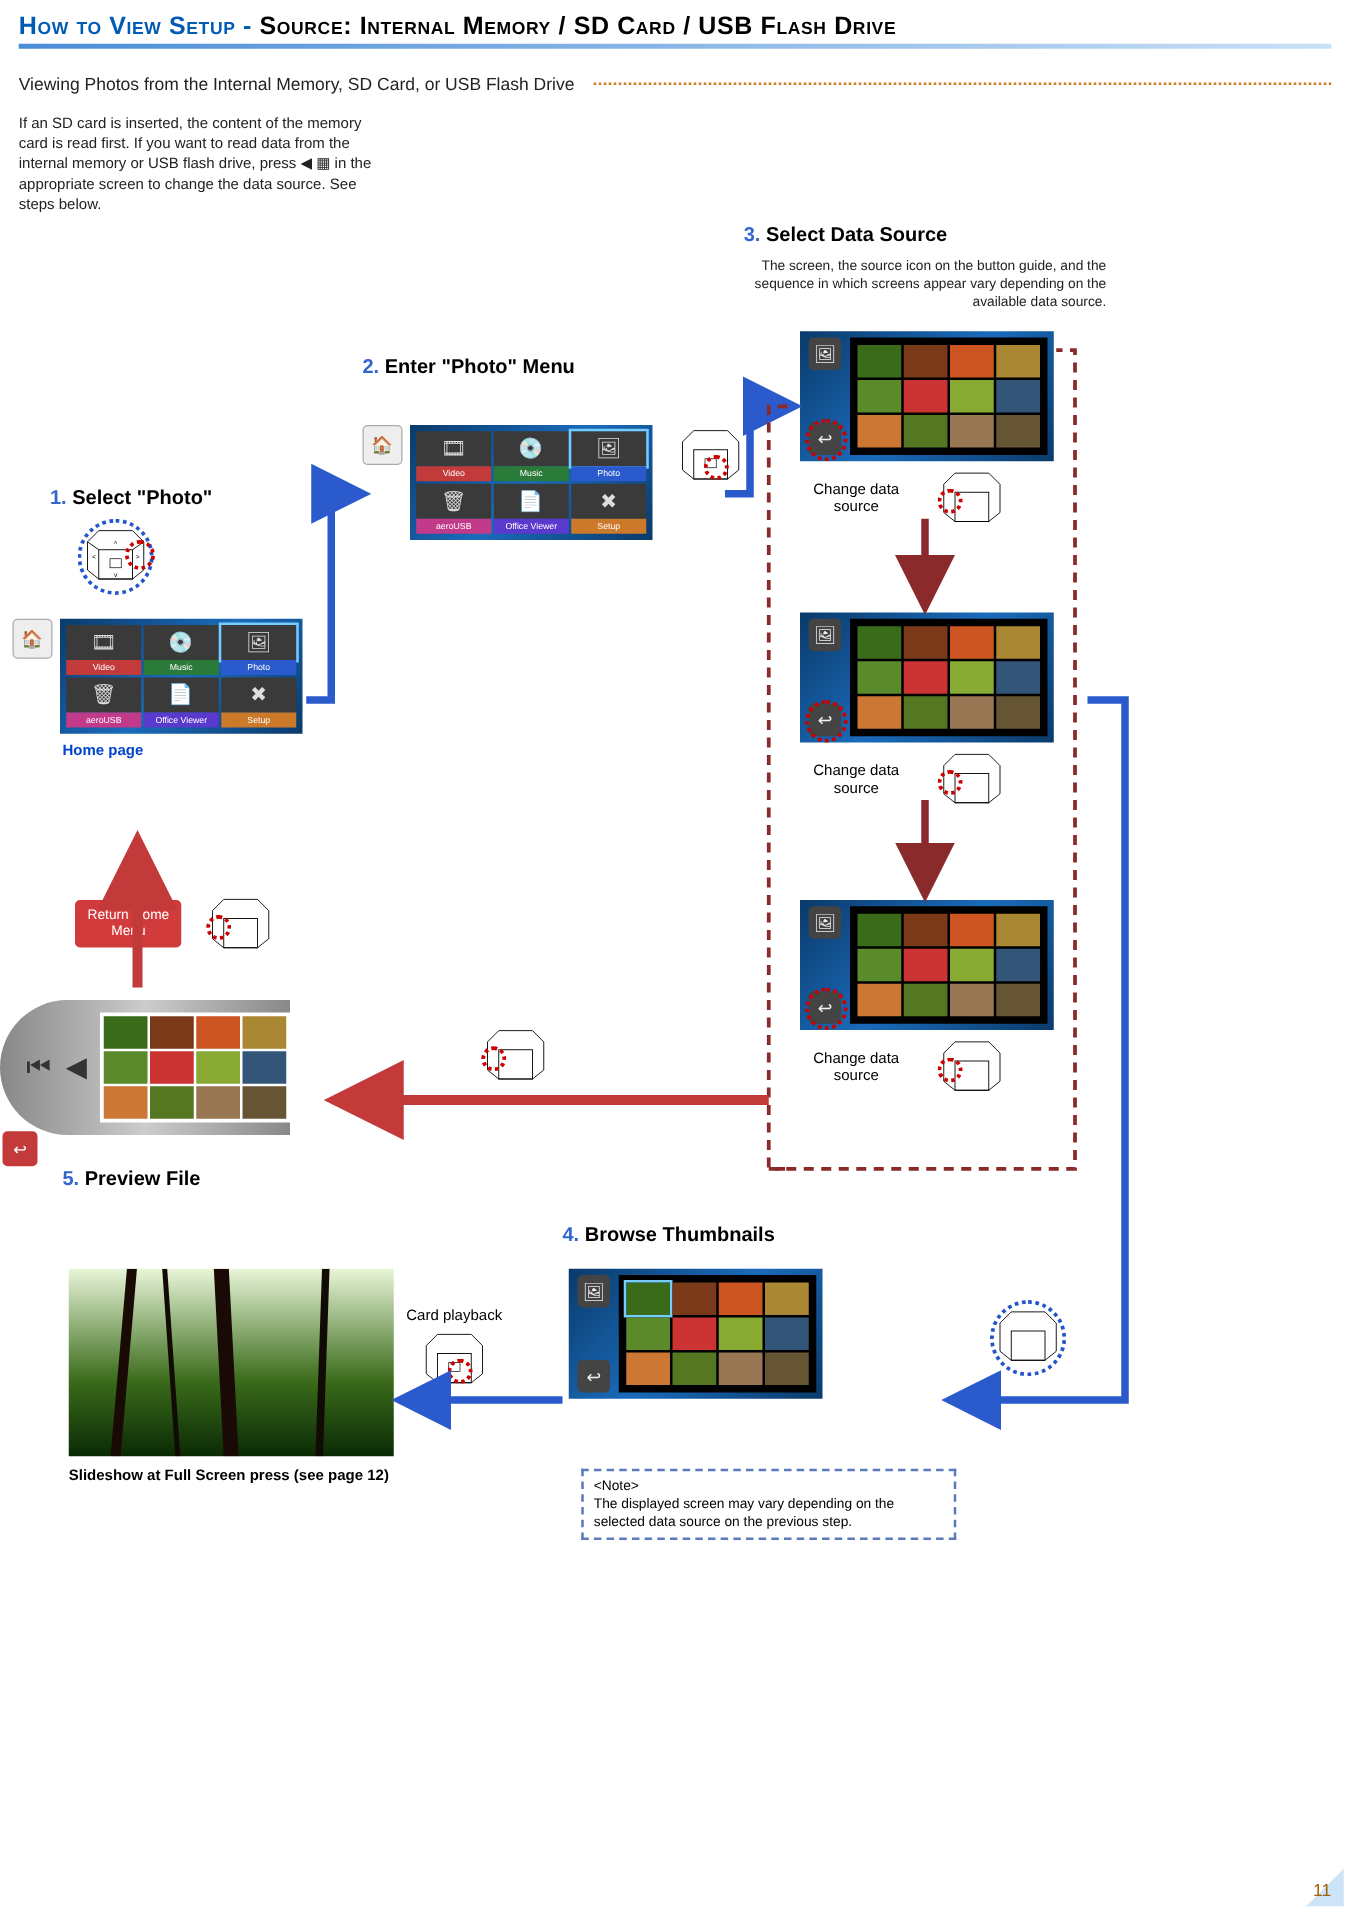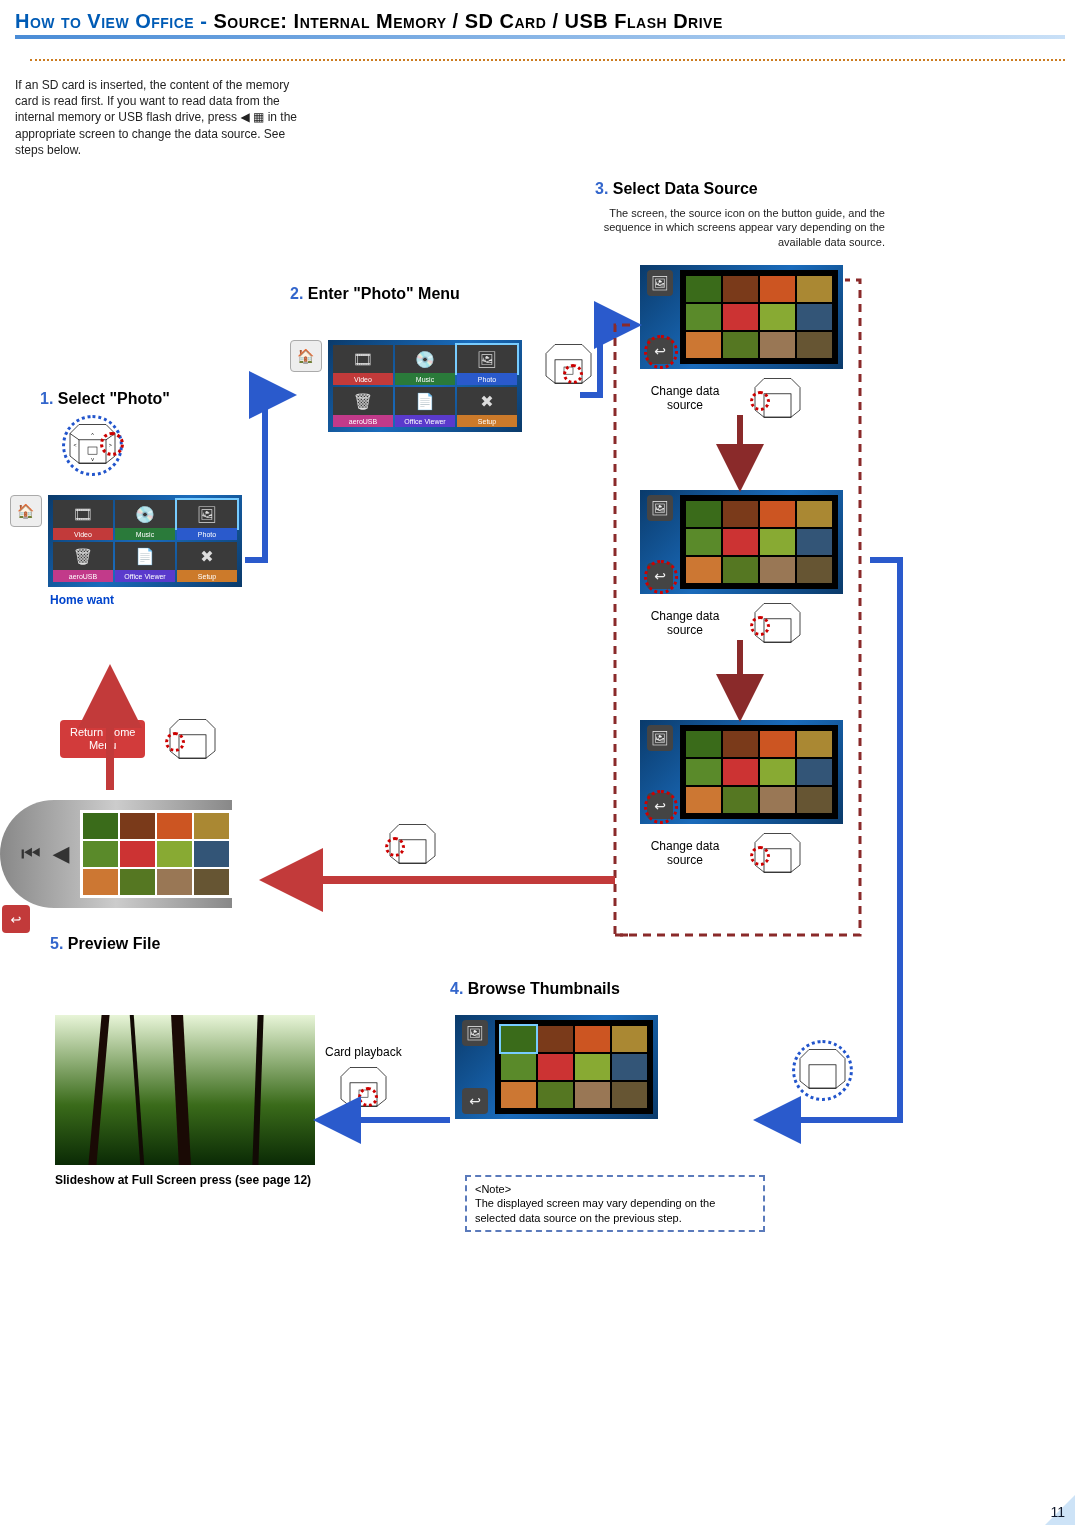--- a/index.html
+++ b/index.html
@@ -217,21 +217,21 @@
     font-size: 11px;
     line-height: 1.3;
     width: 280px;
   }
 
   .page-num {
     position: absolute;
     bottom: 10px;
     right: 15px;
     font-size: 14px;
-    color: #0f172a;
+    color: #a16207;
   }
   .page-num-corner {
     width: 0; height: 0;
     border-left: 30px solid transparent;
     border-bottom: 30px solid #cde3f7;
     position: absolute;
     bottom: 5px; right: 5px;
   }
 
   
@@ -245,25 +245,26 @@
   .blue-circle {
     border: 3px dotted #2255cc;
     border-radius: 50%;
     position: absolute;
   }
 </style>
 </head>
 <body>
 
 <div class="title-bar">
-  <span class="blue">How to View Office - </span><span class="black">Source: Internal Memory / SD Card / USB Flash Drive</span>
+  <span class="blue">How to View Setup - </span><span class="black">Source: Internal Memory / SD Card / USB Flash Drive</span>
 </div>
 <div class="title-underline"></div>
 
 <div class="subtitle-row">
+  <span class="subtitle-text">Viewing Photos from the Internal Memory, SD Card, or USB Flash Drive</span>
   <span class="dotted-line"></span>
 </div>
 
 <div class="intro-text">If an SD card is inserted, the content of the memory card is read first. If you want to read data from the internal memory or USB flash drive, press ◀ ▦ in the appropriate screen to change the data source. See steps below.</div>
 
 <div class="pos" style="left:40px; top:390px;">
   <div class="step-label">
     <span class="num">1.</span>
     <span class="txt">Select "Photo"</span>
   </div>
@@ -309,21 +310,21 @@
             <div class="icon-box">📄</div>
             <div class="label-box" style="background: rgb(90, 58, 204);">Office Viewer</div>
           </div>
           <div class="menu-tile">
             <div class="icon-box">✖</div>
             <div class="label-box" style="background: rgb(204, 122, 42);">Setup</div>
           </div>
         </div>
     </div>
   </div>
-  <div class="caption-bold" style="margin-top:6px; margin-left:40px;">Home want</div>
+  <div class="caption-bold" style="margin-top:6px; margin-left:40px;">Home page</div>
 </div>
 
 <div class="pos" style="left:290px; top:285px;">
   <div class="step-label">
     <span class="num">2.</span>
     <span class="txt">Enter "Photo" Menu</span>
   </div>
 </div>
 <div class="pos" style="left:290px; top:340px;">
   <div style="display:flex; align-items:flex-start; gap:6px;">

